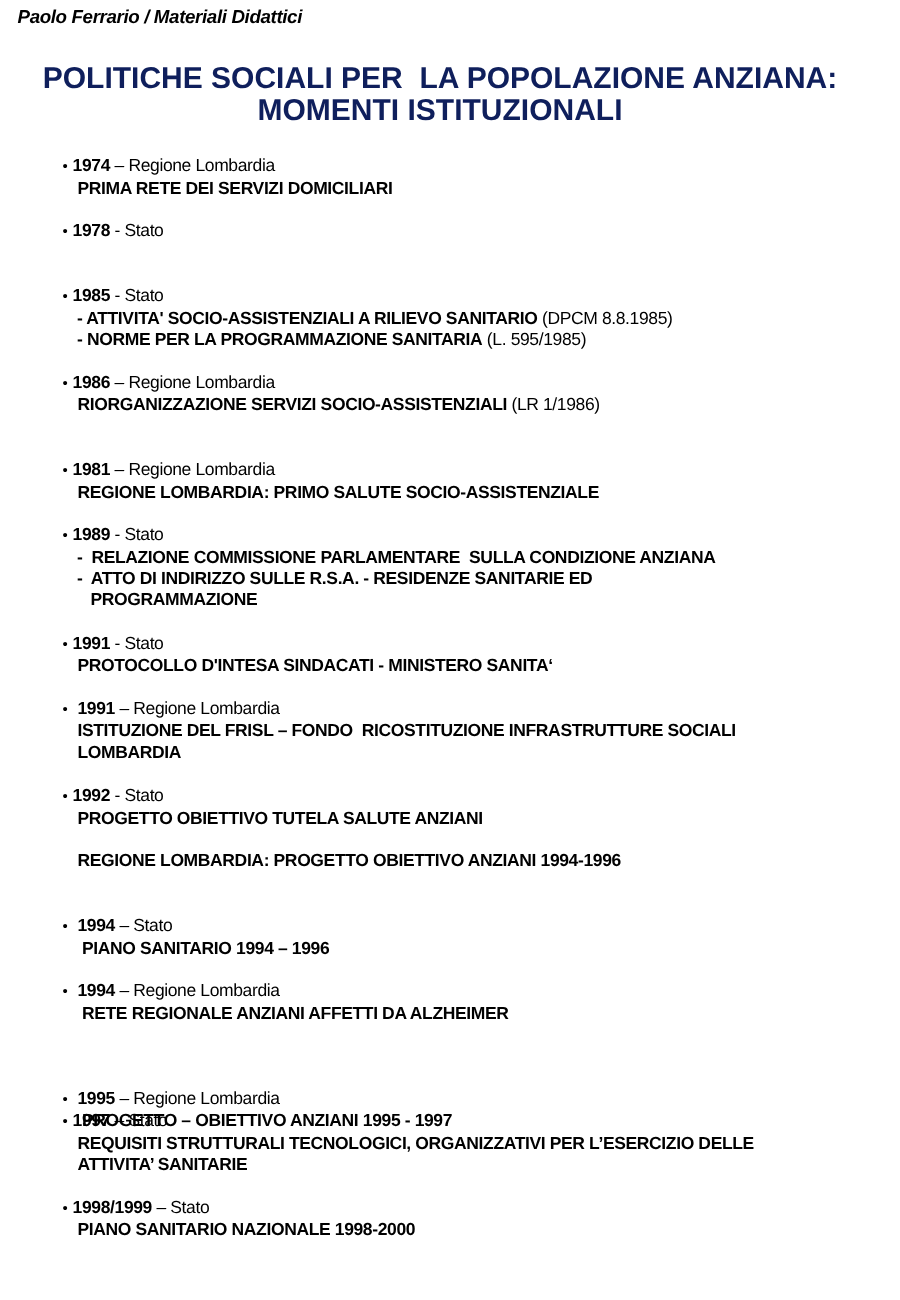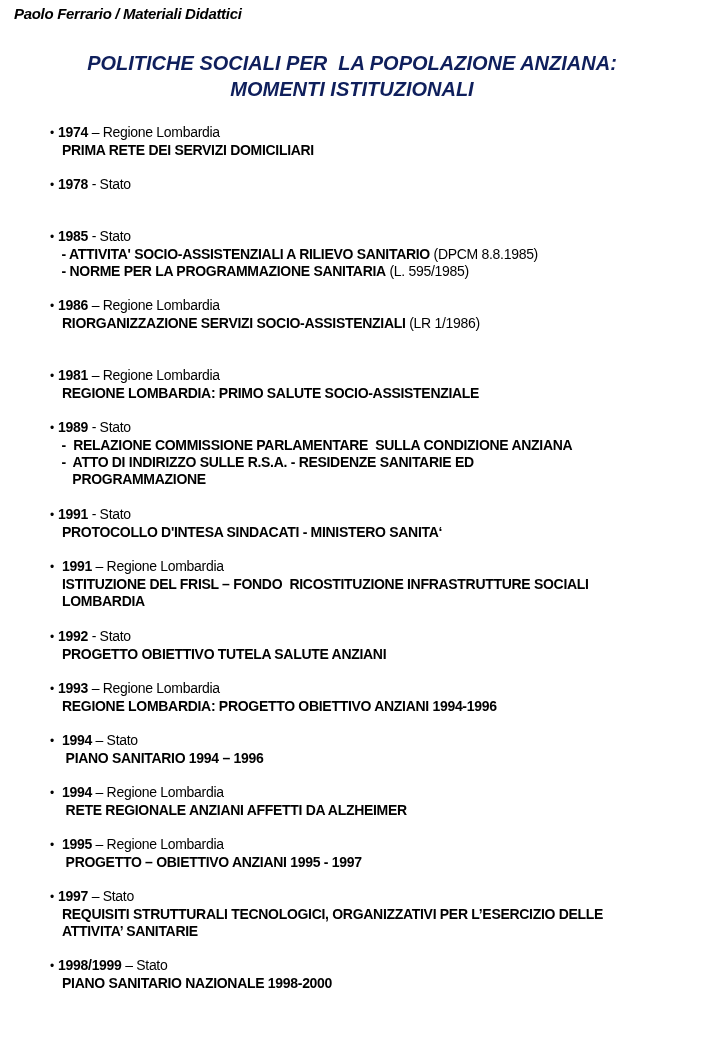--- a/index.html
+++ b/index.html
@@ -8,21 +8,21 @@
       font-family: "Liberation Sans", sans-serif; color: #000000;
     }
     .header-note {
       position: absolute; left: 14px; top: 5px;
       font-size: 15px; font-weight: bold; font-style: italic;
       letter-spacing: -0.3px;
     }
     .title {
       position: absolute; left: 0; top: 50px; width: 704px;
       text-align: center; color: #0f1f5c;
-      font-size: 20px; font-weight: bold; font-style: italic; line-height: 26px;
+      font-size: 24px; font-weight: bold; line-height: 26px;
       white-space: pre;
     }
     .entries { position: absolute; left: 50px; top: 124px; width: 668px; }
     .entry { position: absolute; left: 0; font-size: 14px; line-height: 17px; }
     .entry .head { white-space: pre; }
     .entry .bullet { font-size: 12px; }
     .entry .year { font-weight: bold; letter-spacing: -0.3px; text-align: center; }
     .entry .authority { font-weight: normal; letter-spacing: -0.3px; }
     .entry .line { white-space: pre; font-weight: bold; letter-spacing: -0.3px; }
     .entry .line .ref { font-weight: normal; }
@@ -79,35 +79,34 @@
     <div class="line" style="padding-left:12px"><span>ISTITUZIONE DEL FRISL – FONDO  RICOSTITUZIONE INFRASTRUTTURE SOCIALI</span><span class="ref"></span></div>
     <div class="line" style="padding-left:12px"><span>LOMBARDIA</span><span class="ref"></span></div>
   </div>
 
   <div class="entry" style="top:504px">
     <div class="head"><span class="bullet">•</span> <span class="year">1992</span><span class="authority"> - </span><span class="authority">Stato</span></div>
     <div class="line" style="padding-left:12px"><span>PROGETTO OBIETTIVO TUTELA SALUTE ANZIANI</span><span class="ref"></span></div>
   </div>
 
   <div class="entry" style="top:556px">
-    <div class="head"><span class="bullet">•</span> <span class="year">1993</span><span class="authority"> – </span><span class="authority">Regione Lombardia</span></div>
     <div class="line" style="padding-left:12px"><span>REGIONE LOMBARDIA: PROGETTO OBIETTIVO ANZIANI 1994-1996</span><span class="ref"></span></div>
   </div>
 
   <div class="entry" style="top:608px">
     <div class="head"><span class="bullet">•</span>  <span class="year">1994</span><span class="authority"> – </span><span class="authority">Stato</span></div>
     <div class="line" style="padding-left:12px"><span> PIANO SANITARIO 1994 – 1996</span><span class="ref"></span></div>
   </div>
 
   <div class="entry" style="top:660px">
     <div class="head"><span class="bullet">•</span>  <span class="year">1994</span><span class="authority"> – </span><span class="authority">Regione Lombardia</span></div>
     <div class="line" style="padding-left:12px"><span> RETE REGIONALE ANZIANI AFFETTI DA ALZHEIMER</span><span class="ref"></span></div>
   </div>
 
-  <div class="entry" style="top:712px">
+  <div class="entry" style="top:746px">
     <div class="head"><span class="bullet">•</span>  <span class="year">1995</span><span class="authority"> – </span><span class="authority">Regione Lombardia</span></div>
     <div class="line" style="padding-left:12px"><span> PROGETTO – OBIETTIVO ANZIANI 1995 - 1997</span><span class="ref"></span></div>
   </div>
 
   <div class="entry" style="top:764px">
     <div class="head"><span class="bullet">•</span> <span class="year">1997</span><span class="authority"> – </span><span class="authority">Stato</span></div>
     <div class="line" style="padding-left:12px"><span>REQUISITI STRUTTURALI TECNOLOGICI, ORGANIZZATIVI PER L’ESERCIZIO DELLE</span><span class="ref"></span></div>
     <div class="line" style="padding-left:12px"><span>ATTIVITA’ SANITARIE</span><span class="ref"></span></div>
   </div>
 

